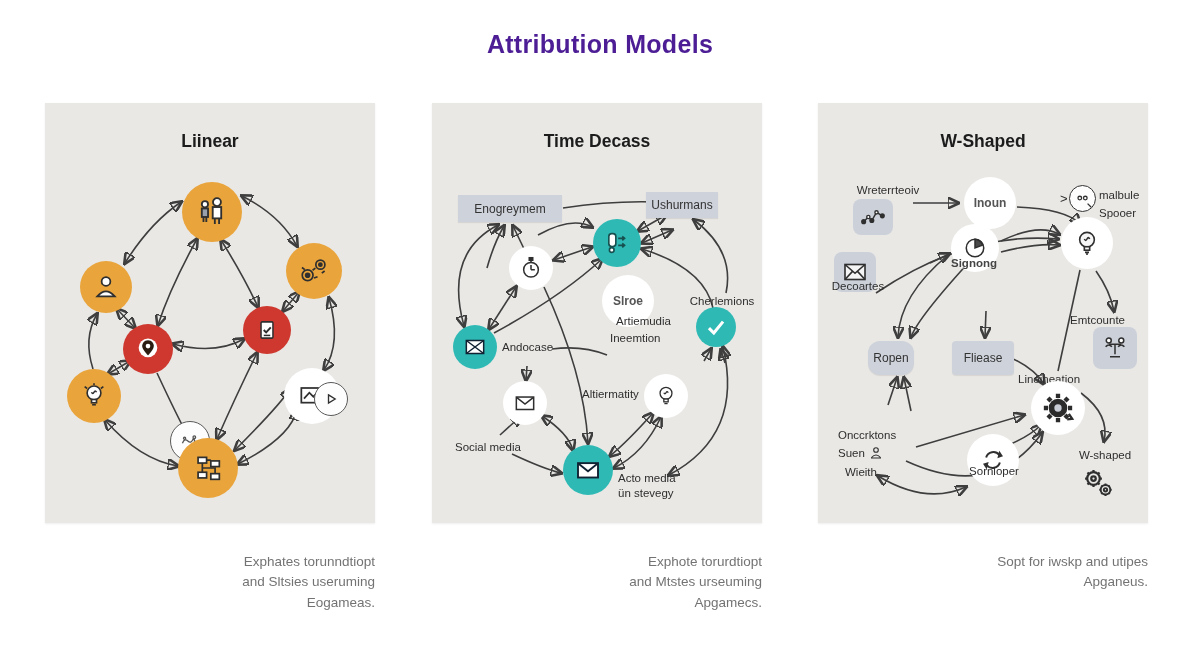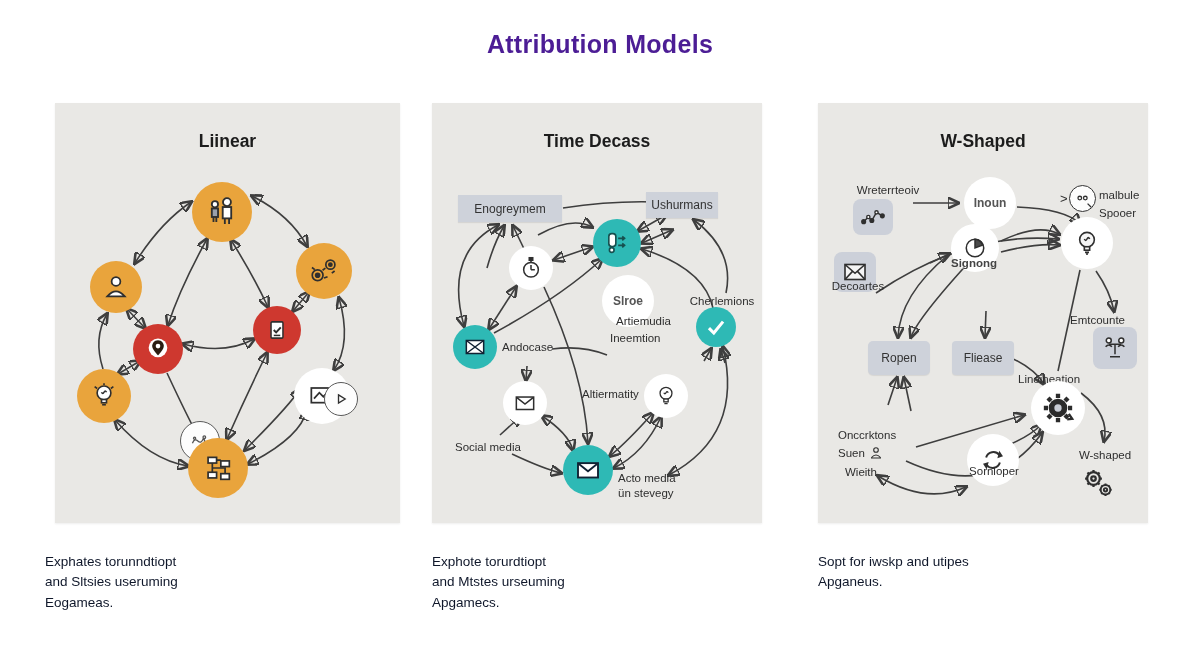--- a/index.html
+++ b/index.html
@@ -2,35 +2,35 @@
 <html><head>
 <meta charset="utf-8">
 <style>
   html,body{margin:0;padding:0;background:#fff;}
   #canvas{position:relative;width:1200px;height:654px;background:#ffffff;overflow:hidden;
           font-family:"Liberation Sans","DejaVu Sans",sans-serif;color:#222;}
   .main-title{position:absolute;left:0;top:30px;width:1200px;text-align:center;
               font-size:25px;font-weight:bold;letter-spacing:.3px;color:#4c1d95;}
   .panel{position:absolute;top:103px;width:330px;height:420px;background:#e9e8e5;
          box-shadow:0 1px 2px rgba(0,0,0,.07);}
-  #panel-linear{left:55px;padding-left:15px;} #panel-timedecay{left:432px;} #panel-wshaped{left:818px;}
+  #panel-linear{left:45px;} #panel-timedecay{left:432px;} #panel-wshaped{left:818px;}
   .panel-title{position:absolute;left:0;top:28px;width:100%;text-align:center;
                font-size:17.5px;font-weight:bold;color:#1c1c1c;}
   .arrows{position:absolute;left:0;top:0;width:330px;height:420px;}
   .arrows path{fill:none;stroke:#3e3e3e;stroke-width:1.6;}
   .node{position:absolute;border-radius:50%;display:flex;align-items:center;justify-content:center;}
   .orange{background:#e9a43c;} .red{background:#ce382f;} .teal{background:#2eb9b5;}
   .grayn{background:#ffffff;} .whiten{background:#fdfdfd;border:1.5px solid #5a5a5a;box-sizing:border-box;}
   .sq{position:absolute;background:#ccd0d9;border-radius:8px;display:flex;align-items:center;justify-content:center;}
   .gbox{position:absolute;background:#ced2da;display:flex;align-items:center;justify-content:center;
         font-size:12px;color:#333;box-shadow:0 1px 1px rgba(0,0,0,.08);}
   .lbl{position:absolute;font-size:11.5px;color:#2e2e2e;white-space:nowrap;}
   .node-text{font-size:12px;color:#555;font-weight:bold;}
-  .caption{position:absolute;top:552px;width:330px;text-align:left;font-size:13.5px;
-           line-height:1.5;color:#0f172a;}
+  .caption{position:absolute;top:552px;width:330px;text-align:right;font-size:13.5px;
+           line-height:1.5;color:#737373;}
   #cap-linear{left:45px;} #cap-timedecay{left:432px;} #cap-wshaped{left:818px;}
   svg.ic{display:block;}
 </style>
 </head>
 <body>
 
 <div id="canvas">
 
   <div class="main-title">Attribution Models</div>
 
@@ -345,21 +345,21 @@
     <div class="sq" style="left:16px;top:149px;width:42px;height:40px;">
       <span>
           <svg class="ic" width="30" height="30" viewBox="0 0 24 24" stroke="#2f2f2f" stroke-width="1.3" fill="none">
         <rect x="4" y="6" width="16" height="12" fill="#f4f4f4"></rect>
             <path d="M4,6 L12,13 L20,6 M4,18 L10,11.5 M20,18 L14,11.5"></path>
       </svg>
         </span>
     </div>
     <div class="lbl" style="left:8px;top:177px;width:64px;text-align:center;">Decoartes</div>
 
-    <div class="gbox" style="left:50px;top:238px;width:62px;height:34px;border-radius:5px;">Ropen</div>
+    <div class="gbox" style="left:50px;top:238px;width:46px;height:34px;border-radius:12px;">Ropen</div>
     <div class="gbox" style="left:134px;top:238px;width:62px;height:34px;border-radius:4px;">Fliease</div>
 
     <div class="lbl" style="left:252px;top:211px;">Emtcounte</div>
     <div class="sq" style="left:275px;top:224px;width:44px;height:42px;">
       <span>
           <svg class="ic" width="30" height="30" viewBox="0 0 24 24" stroke="#2f2f2f" stroke-width="1.2" fill="none">
         <circle cx="7" cy="6" r="2" fill="#fff"></circle>
             <circle cx="17" cy="6" r="2" fill="#fff"></circle>
         <path d="M4.5,11 q2.5,-3 5,0 M14.5,11 q2.5,-3 5,0 M12,9 V17 M8,19 H16 M7,9 H17"></path>
       </svg>

